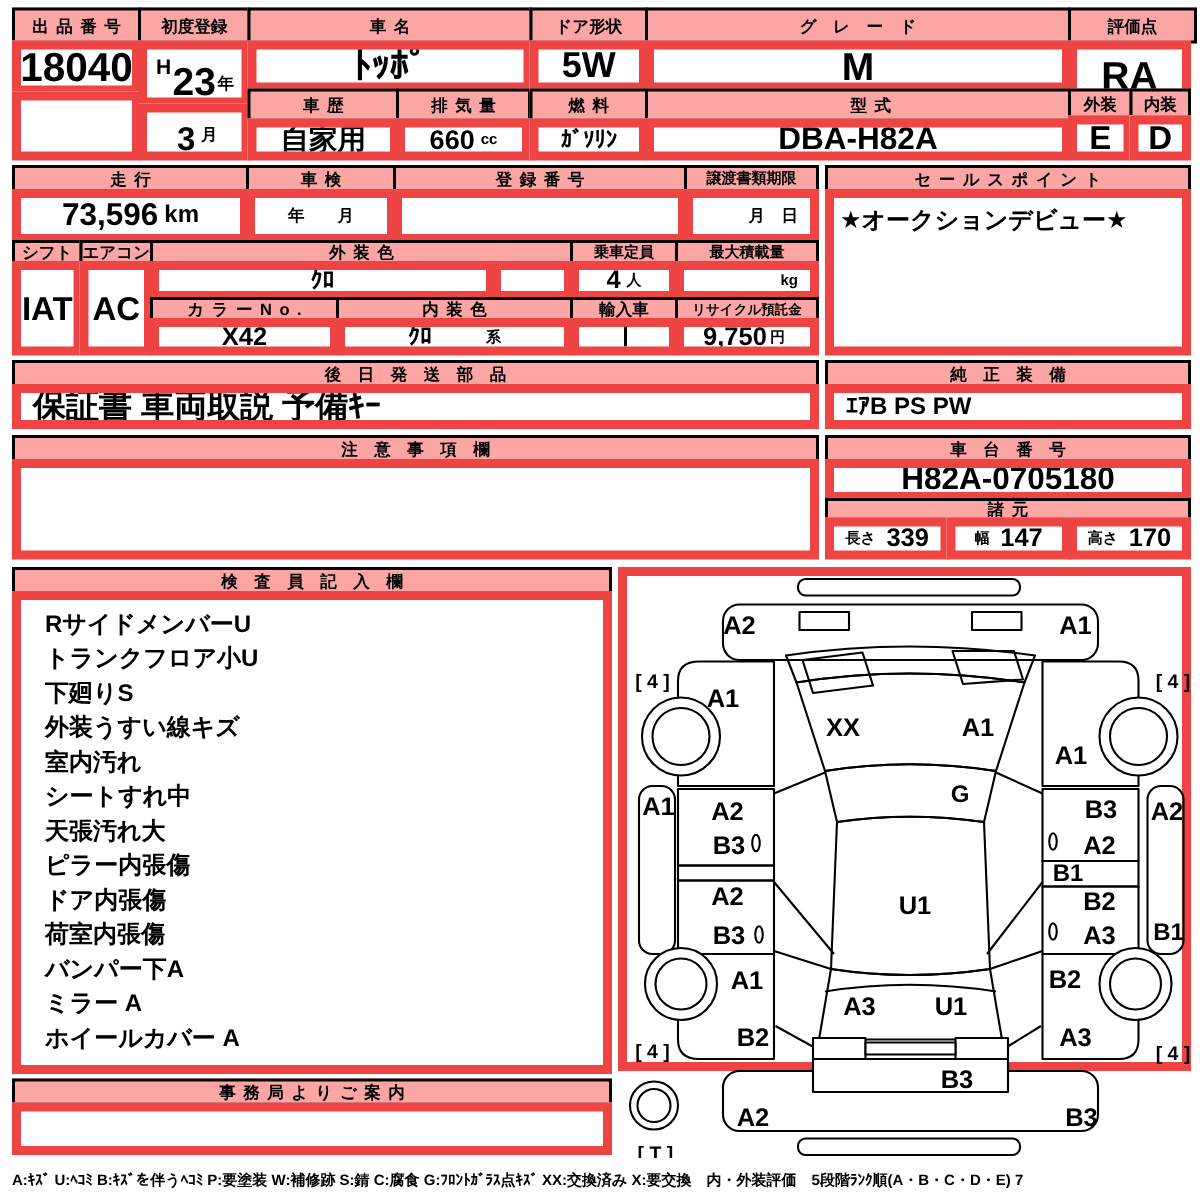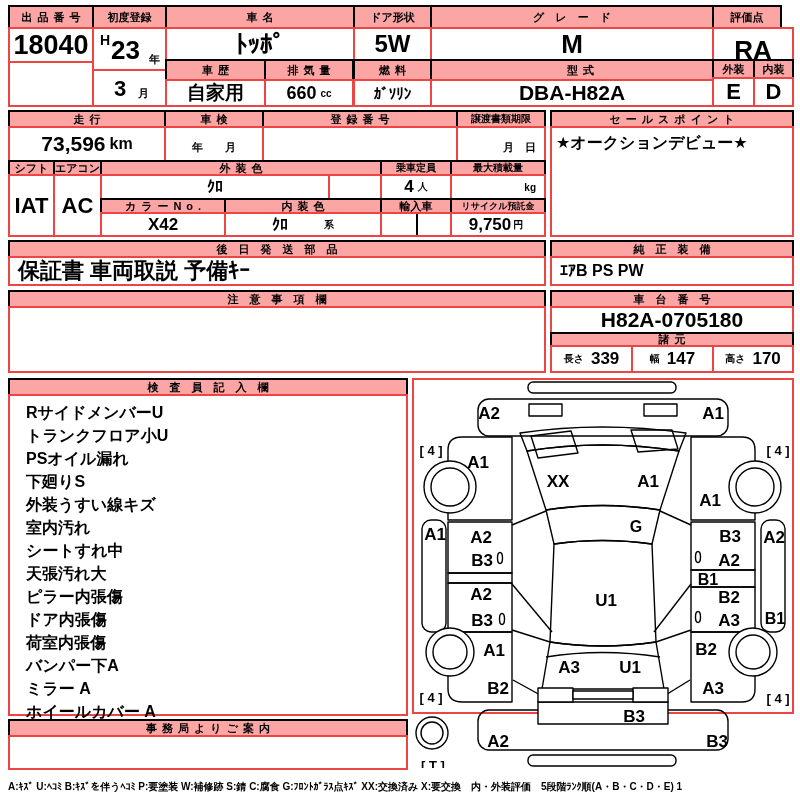--- a/index.html
+++ b/index.html
@@ -1,19 +1,19 @@
 <!DOCTYPE html>
 <html><head>
 <meta charset="utf-8">
 <style>
   html,body{margin:0;padding:0;}
   body{width:800px;height:800px;background:#fff;position:relative;
        font-family:"Liberation Sans","DejaVu Sans",sans-serif;color:#000;}
   .abs{position:absolute;box-sizing:border-box;}
-  .bx{border:2px solid #ef4444;background:#fff;}
+  .bx{border:6px solid #ef4444;background:#fff;}
   .hd{border:2px solid #000;background:#fca5a5;display:flex;align-items:center;justify-content:center;
       font-weight:bold;font-size:11px;white-space:nowrap;overflow:hidden;}
   .sp{letter-spacing:5px;text-indent:5px;}
   .sp2{letter-spacing:11px;text-indent:11px;}
   .fs10{font-size:10px;}
   .fs9{font-size:9px;}
   .v{display:flex;align-items:center;justify-content:center;font-weight:bold;white-space:nowrap;overflow:hidden;}
   .vl{justify-content:flex-start;padding-left:8px;}
   .u{font-size:10px;font-weight:bold;margin-left:4px;}
   .list{font-weight:bold;font-size:16px;line-height:23px;padding:5px 0 0 16px;}
@@ -51,21 +51,21 @@
 <div class="abs hd" style="left:353px;top:5px;width:79px;height:24px">ドア形状</div>
 <div class="abs bx v" style="left:353px;top:27px;width:79px;height:34px;font-size:24px">5W</div>
 <div class="abs hd sp" style="left:353px;top:59px;width:79px;height:22px">燃料</div>
 <div class="abs bx v" style="left:353px;top:79px;width:79px;height:28px;font-size:15px">ｶﾞｿﾘﾝ</div>
 
 <div class="abs hd sp2" style="left:430px;top:5px;width:284px;height:24px">グレード</div>
 <div class="abs bx v" style="left:430px;top:27px;width:284px;height:34px;font-size:26px">M</div>
 <div class="abs hd sp" style="left:430px;top:59px;width:301px;height:22px">型式</div>
 <div class="abs bx v" style="left:430px;top:79px;width:284px;height:28px;font-size:21px">DBA-H82A</div>
 
-<div class="abs hd" style="left:712px;top:5px;width:70px;height:24px">評価点</div>
+<div class="abs hd" style="left:712px;top:5px;width:86px;height:24px">評価点</div>
 <div class="abs bx v" style="left:712px;top:27px;width:82px;height:46px;font-size:26px">RA</div>
 <div class="abs hd" style="left:712px;top:59px;width:43px;height:20px">外装</div>
 <div class="abs hd" style="left:753px;top:59px;width:41px;height:20px">内装</div>
 <div class="abs bx v" style="left:712px;top:77px;width:43px;height:30px;font-size:22px">E</div>
 <div class="abs bx v" style="left:753px;top:77px;width:41px;height:30px;font-size:22px">D</div>
 
 <div class="abs hd sp" style="left:8px;top:110px;width:158px;height:18px">走行</div>
 <div class="abs bx v" style="left:8px;top:126px;width:158px;height:36px;font-size:21px">
   <span>73,596</span>
   <span style="font-size:16px;font-weight:bold;margin-left:4px">km</span>
@@ -136,21 +136,20 @@
 </div>
 <div class="abs bx v" style="left:712px;top:345px;width:82px;height:28px">
   <span class="fs10" style="font-weight:bold">高さ</span>
   <span style="font-size:17px;margin-left:7px">170</span>
 </div>
 
 <div class="abs hd sp2" style="left:8px;top:378px;width:400px;height:18px">検査員記入欄</div>
 <div class="abs bx list" style="left:8px;top:394px;width:400px;height:322px">
     <div>RサイドメンバーU</div>
     <div>トランクフロア小U</div>
-    <div>PSオイル漏れ</div>
     <div>下廻りS</div>
     <div>外装うすい線キズ</div>
     <div>室内汚れ</div>
     <div>シートすれ中</div>
     <div>天張汚れ大</div>
     <div>ピラー内張傷</div>
     <div>ドア内張傷</div>
     <div>荷室内張傷</div>
     <div>バンパー下A</div>
     <div>ミラー A</div>
@@ -245,13 +244,13 @@
       <text x="216" y="287" font-size="17" font-weight="bold" text-anchor="middle" dominant-baseline="central" fill="#000">U1</text>
       <text x="17" y="317" font-size="13" font-weight="bold" text-anchor="middle" dominant-baseline="central" fill="#000">[ 4 ]</text>
       <text x="364" y="318" font-size="13" font-weight="bold" text-anchor="middle" dominant-baseline="central" fill="#000">[ 4 ]</text>
       <text x="220" y="336" font-size="17" font-weight="bold" text-anchor="middle" dominant-baseline="central" fill="#000">B3</text>
       <text x="84" y="361" font-size="17" font-weight="bold" text-anchor="middle" dominant-baseline="central" fill="#000">A2</text>
       <text x="303" y="361" font-size="17" font-weight="bold" text-anchor="middle" dominant-baseline="central" fill="#000">B3</text>
       <text x="19" y="385" font-size="13" font-weight="bold" text-anchor="middle" dominant-baseline="central" fill="#000">[ T ]</text>
     </svg>
 </div>
 
-<div class="abs legend" style="left:8px;top:780px;width:788px;height:18px">A:ｷｽﾞ U:ﾍｺﾐ B:ｷｽﾞを伴うﾍｺﾐ P:要塗装 W:補修跡 S:錆 C:腐食 G:ﾌﾛﾝﾄｶﾞﾗｽ点ｷｽﾞ XX:交換済み X:要交換　内・外装評価　5段階ﾗﾝｸ順(A・B・C・D・E) 1</div>
+<div class="abs legend" style="left:8px;top:780px;width:788px;height:18px">A:ｷｽﾞ U:ﾍｺﾐ B:ｷｽﾞを伴うﾍｺﾐ P:要塗装 W:補修跡 S:錆 C:腐食 G:ﾌﾛﾝﾄｶﾞﾗｽ点ｷｽﾞ XX:交換済み X:要交換　内・外装評価　5段階ﾗﾝｸ順(A・B・C・D・E) 7</div>
 
 </body></html>

